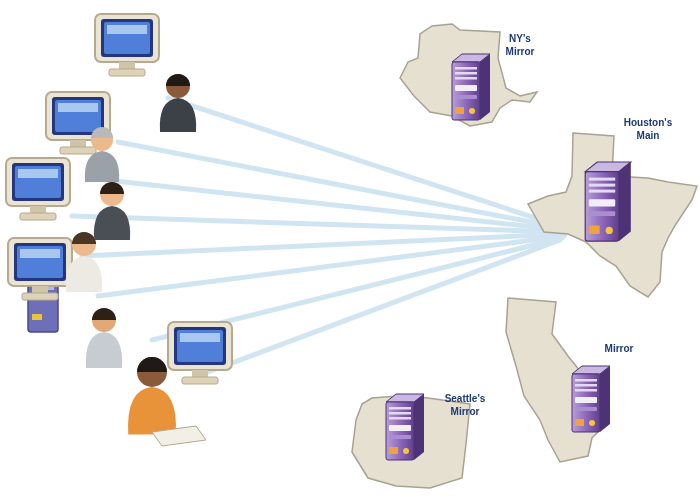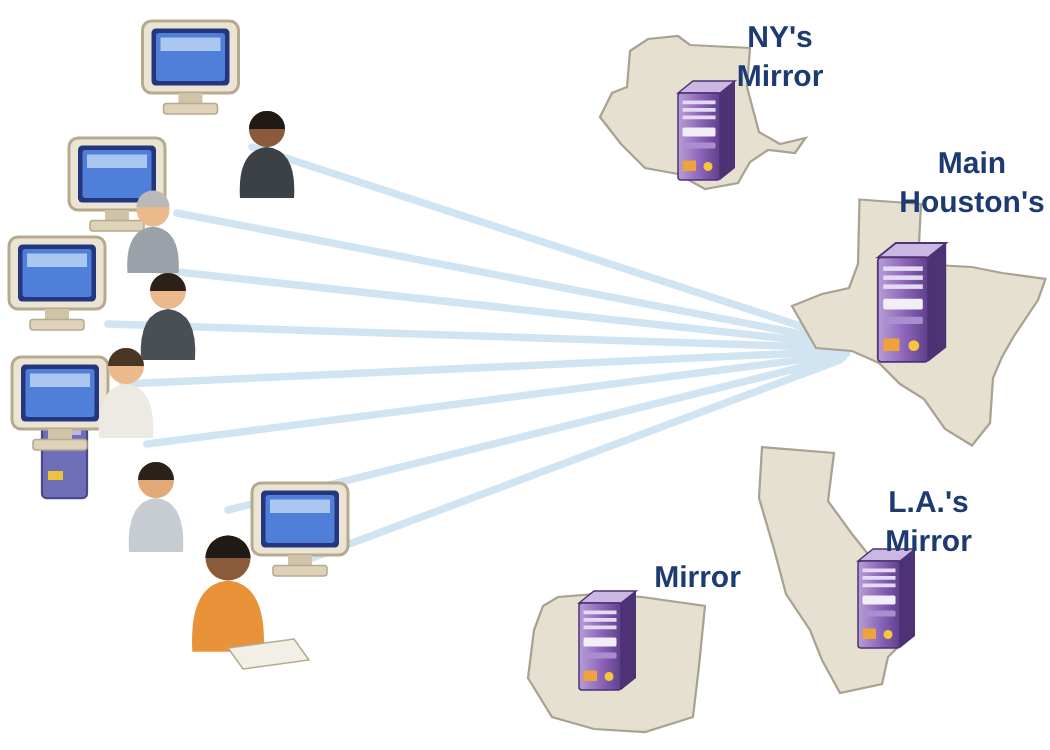--- a/index.html
+++ b/index.html
@@ -1,20 +1,20 @@
 <!DOCTYPE html>
 <html><head>
 <meta charset="utf-8">
 <style>
   html,body{margin:0;padding:0;background:#ffffff;}
   .stage{position:relative;width:700px;height:500px;background:#ffffff;overflow:hidden;
          font-family:"Liberation Sans",sans-serif;}
   .stage svg.layer{position:absolute;left:0;top:0;}
-  .label{position:absolute;text-align:center;font-weight:bold;font-size:20px;
-         line-height:1.3;color:#1d3a73;}
+  .label{position:absolute;text-align:center;font-weight:bold;font-size:10px;
+         line-height:1.3;color:#1d3a73;margin-top:20px;}
 </style>
 </head>
 <body>
 
 <div class="stage">
 
   <svg class="layer" width="700" height="500" viewBox="0 0 700 500">
     <defs>
       <linearGradient id="srvGrad" x1="0" y1="0" x2="1" y2="0">
         <stop offset="0" stop-color="#b79ed6"></stop>
@@ -144,26 +144,26 @@
       <polygon points="152,432 196,426 206,440 162,446" fill="#f2efe6" stroke="#b5a98f" stroke-width="1"></polygon>
     </g>
   </svg>
 
   <div class="label" style="left:478px;top:12px;width:84px">
     <div>NY's</div>
     <div>Mirror</div>
   </div>
 
   <div class="label" style="left:598px;top:96px;width:100px">
+    <div>Houston's</div>
     <div>Main</div>
-    <div>Houston's</div>
   </div>
 
   <div class="label" style="left:578px;top:322px;width:82px">
-    <div>L.A.'s</div>
     <div>Mirror</div>
   </div>
 
   <div class="label" style="left:420px;top:372px;width:90px">
+    <div>Seattle's</div>
     <div>Mirror</div>
   </div>
 
 </div>
 
 </body></html>

